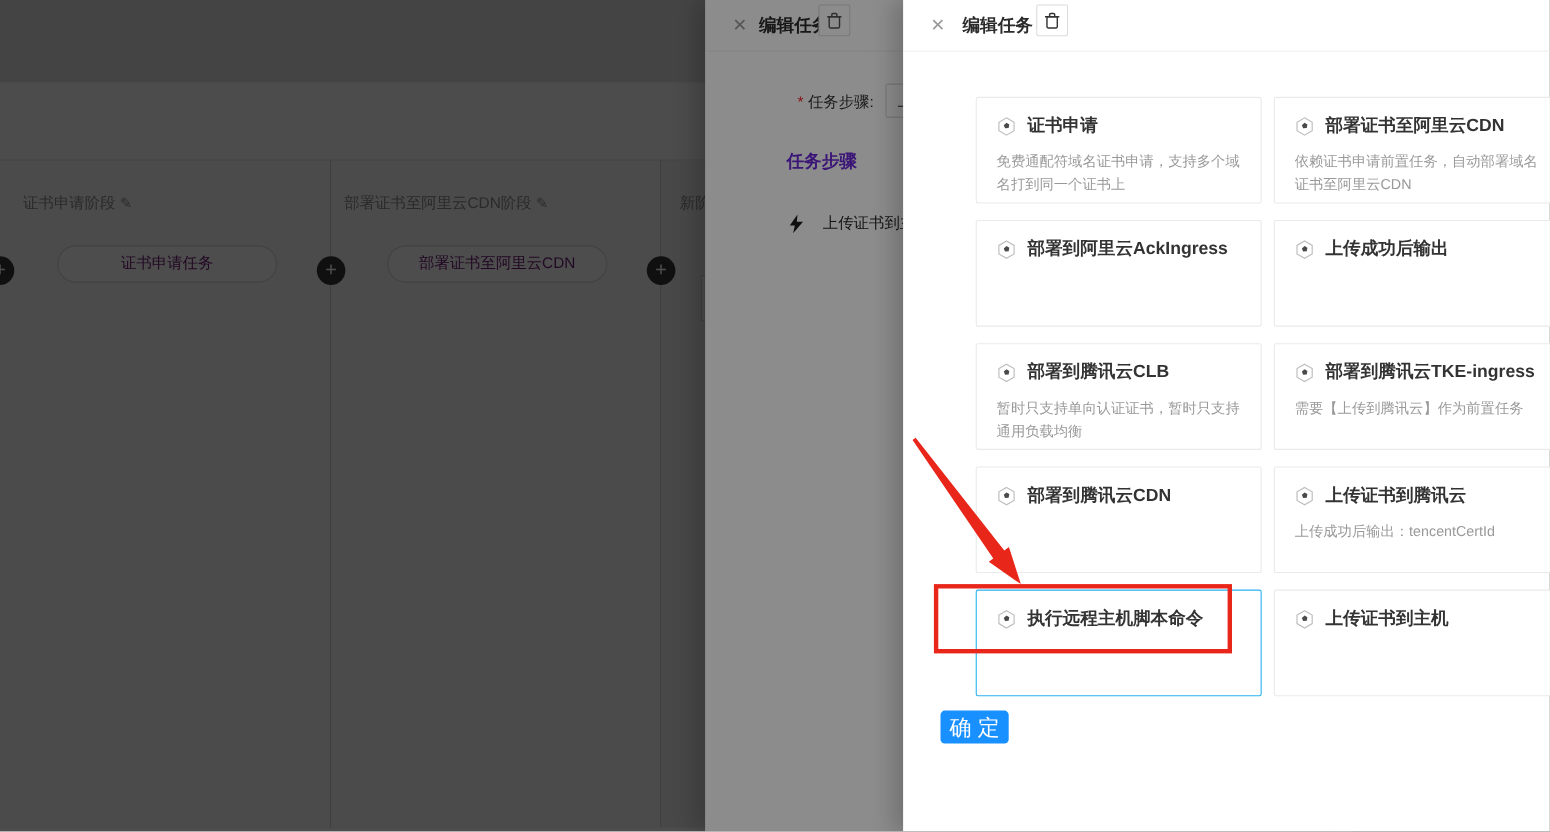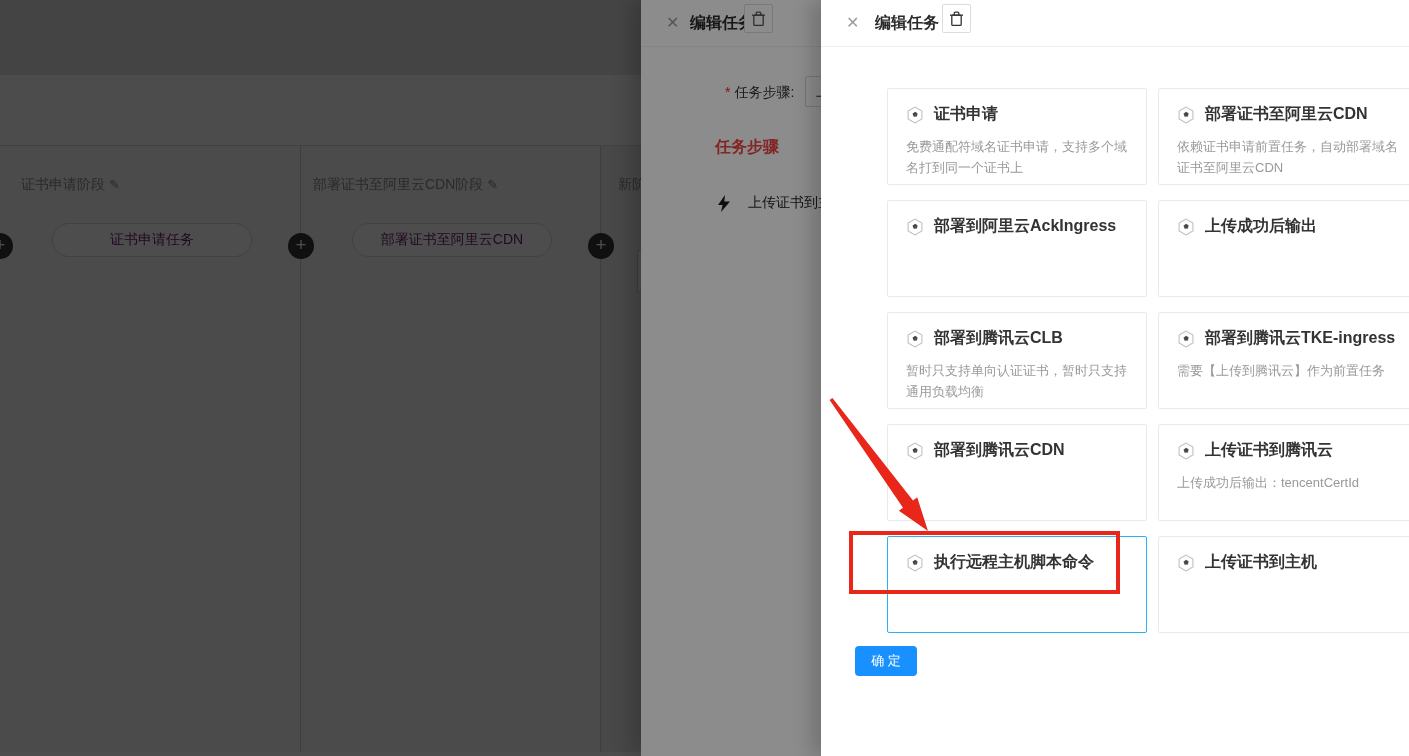--- a/index.html
+++ b/index.html
@@ -34,34 +34,34 @@
   .close-x { position:absolute; top:13px; font-size:16px; color:#9b9b9b; cursor:pointer; }
   .drawer-title { position:absolute; top:13px; font-size:16px; font-weight:700; color:#2b2b2b; white-space:nowrap; }
   .trash-btn { position:absolute; top:4px; width:29px; height:29px; border:1px solid #dcdcdc; border-radius:2px;
                background:#fff; display:flex; align-items:center; justify-content:center; cursor:pointer; }
 
   
   .field-label { position:absolute; left:84px; top:84px; font-size:14px; color:#333; white-space:nowrap; }
   .req-star { color:#f5222d; margin-right:4px; }
   .name-input { position:absolute; left:164px; top:76px; width:250px; height:31px; border:1px solid #d9d9d9; border-radius:2px;
                 background:#fff; font-size:14px; color:#333; padding:0 10px; font-family:inherit; }
-  .steps-heading { position:absolute; left:74px; top:137px; font-size:16px; font-weight:700; color:#ef4444; }
+  .steps-heading { position:absolute; left:74px; top:137px; font-size:16px; font-weight:700; color:#6d28d9; }
   .step-row { position:absolute; left:76px; top:194px; display:flex; align-items:center; }
   .step-text { font-size:14px; color:#262626; margin-left:17px; white-space:nowrap; }
 
   
   .card-grid { position:absolute; left:34px; top:88px; width:532px; display:grid;
                grid-template-columns:260px 260px; column-gap:11px; row-gap:15px; grid-auto-rows:97px;padding-left:32px; }
   .task-card { border:1px solid #eaeaea; border-radius:2px; background:#fff; padding:15px 18px 0 18px; cursor:pointer; overflow:hidden; }
   .task-card.selected { border:1px solid #29b2f2; }
   .card-title-row { display:flex; align-items:center; }
   .card-title { font-size:16px; font-weight:700; color:#333; margin-left:10px; white-space:nowrap; }
   .card-desc { margin-top:11px; font-size:13px; color:#999; line-height:1.65; }
   .confirm-btn { position:absolute; left:34px; top:646px; width:62px; height:30px; border:none; border-radius:4px;
-                 background:#1890ff; color:#fff; font-size:13px; cursor:pointer; font-family:inherit; }
+                 background:#1890ff; color:#fff; font-size:20px; cursor:pointer; font-family:inherit; }
 
   
   .anno-red-box { position:absolute; left:849px; top:531px; width:271px; height:63px; border:4px solid #e8261a; z-index:50; pointer-events:none; }
   .anno-arrow-svg { position:absolute; left:0; top:0; width:1409px; height:756px; z-index:50; pointer-events:none; }
 </style>
 </head>
 <body>
 
 <div class="screen">
 

